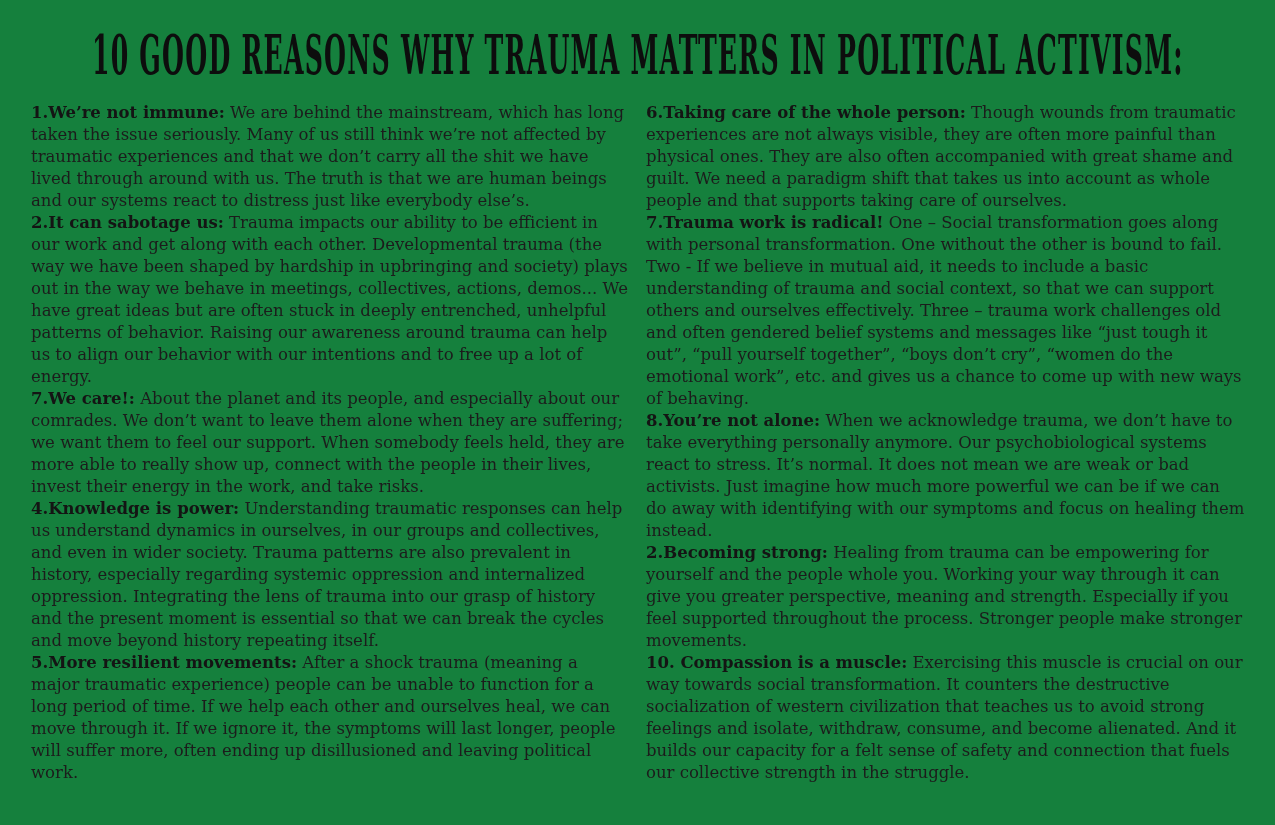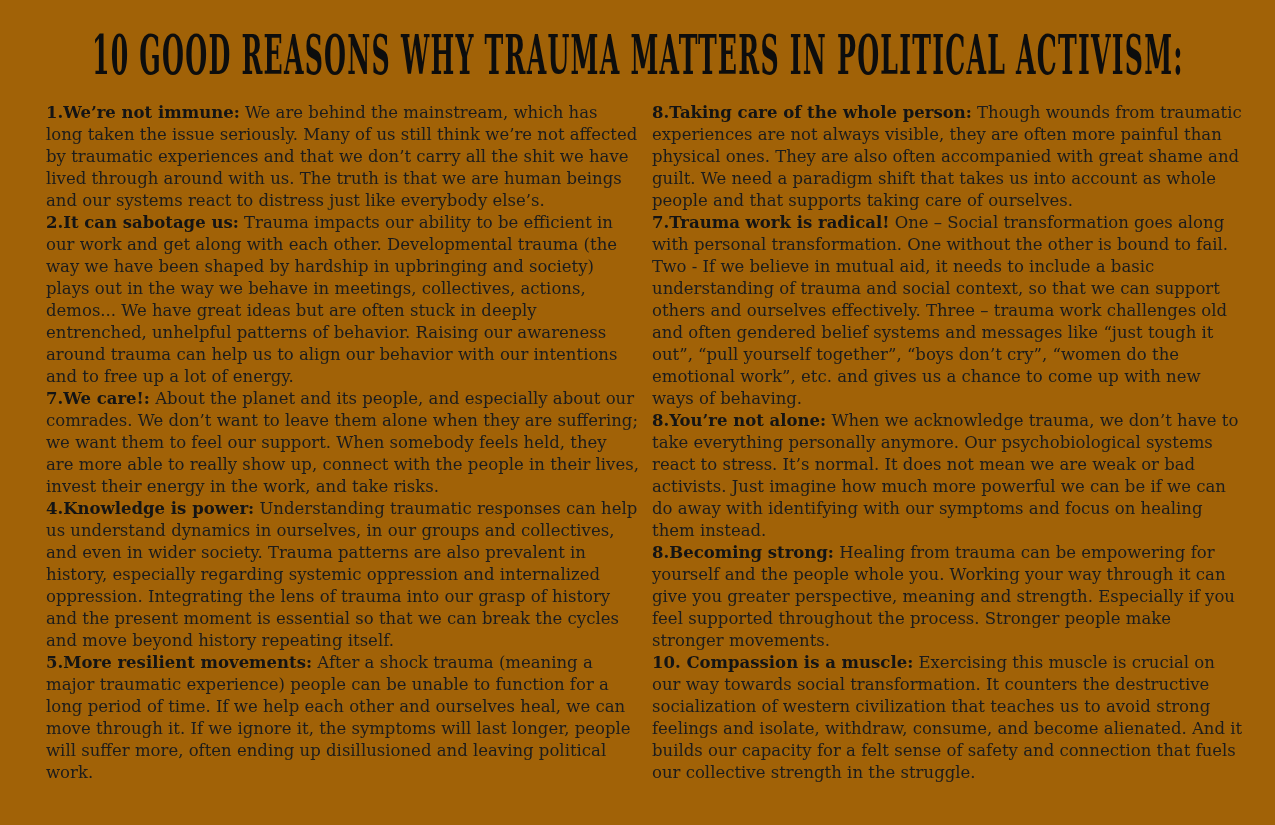--- a/index.html
+++ b/index.html
@@ -4,21 +4,21 @@
 <style>
   html, body {
     margin: 0;
     padding: 0;
     background: #ffffff;
   }
   .page {
     position: relative;
     width: 1275px;
     height: 825px;
-    background: #a16207;
+    background: #15803d;
     overflow: hidden;
     color: #1b1b1b;
   }
   .title-row {
     display: flex;
     justify-content: center;
     align-items: center;
     height: 66px;
     margin-top: 22px;
     overflow: visible;
@@ -30,21 +30,21 @@
     letter-spacing: 2px;
     white-space: nowrap;
     color: #0d0d0d;
     display: inline-block;
     transform: scale(0.60, 1.30);
     transform-origin: center center;
   }
   .columns {
     display: flex;
     gap: 13px;
-    padding: 14px 30px 0 46px;
+    padding: 14px 30px 0 31px;
     box-sizing: border-box;
     justify-content: space-between;
   }
   .col {
     width: 599px;
     font-family: "DejaVu Serif", serif;
     font-size: 16.5px;
     line-height: 22px;
     color: #1c1c1c;
     text-align: left;
@@ -70,21 +70,21 @@
 
     <div class="col">
       <p class="reason"><b class="reason-label">1.We’re not immune:</b> <span>We are behind the mainstream, which has long taken the issue seriously. Many of us still think we’re not affected by traumatic experiences and that we don’t carry all the shit we have lived through around with us. The truth is that we are human beings and our systems react to distress just like everybody else’s.</span></p>
       <p class="reason"><b class="reason-label">2.It can sabotage us:</b> <span>Trauma impacts our ability to be efficient in our work and get along with each other. Developmental trauma (the way we have been shaped by hardship in upbringing and society) plays out in the way we behave in meetings, collectives, actions, demos... We have great ideas but are often stuck in deeply entrenched, unhelpful patterns of behavior. Raising our awareness around trauma can help us to align our behavior with our intentions and to free up a lot of energy.</span></p>
       <p class="reason"><b class="reason-label">7.We care!:</b> <span>About the planet and its people, and especially about our comrades. We don’t want to leave them alone when they are suffering; we want them to feel our support. When somebody feels held, they are more able to really show up, connect with the people in their lives, invest their energy in the work, and take risks.</span></p>
       <p class="reason"><b class="reason-label">4.Knowledge is power:</b> <span>Understanding traumatic responses can help us understand dynamics in ourselves, in our groups and collectives, and even in wider society. Trauma patterns are also prevalent in history, especially regarding systemic oppression and internalized oppression. Integrating the lens of trauma into our grasp of history and the present moment is essential so that we can break the cycles and move beyond history repeating itself.</span></p>
       <p class="reason"><b class="reason-label">5.More resilient movements:</b> <span>After a shock trauma (meaning a major traumatic experience) people can be unable to function for a long period of time. If we help each other and ourselves heal, we can move through it. If we ignore it, the symptoms will last longer, people will suffer more, often ending up disillusioned and leaving political work.</span></p>
     </div>
 
     <div class="col">
-      <p class="reason"><b class="reason-label">8.Taking care of the whole person:</b> <span>Though wounds from traumatic experiences are not always visible, they are often more painful than physical ones. They are also often accompanied with great shame and guilt. We need a paradigm shift that takes us into account as whole people and that supports taking care of ourselves.</span></p>
+      <p class="reason"><b class="reason-label">6.Taking care of the whole person:</b> <span>Though wounds from traumatic experiences are not always visible, they are often more painful than physical ones. They are also often accompanied with great shame and guilt. We need a paradigm shift that takes us into account as whole people and that supports taking care of ourselves.</span></p>
       <p class="reason"><b class="reason-label">7.Trauma work is radical!</b> <span>One – Social transformation goes along with personal transformation. One without the other is bound to fail. Two - If we believe in mutual aid, it needs to include a basic understanding of trauma and social context, so that we can support others and ourselves effectively. Three – trauma work challenges old and often gendered belief systems and messages like “just tough it out”, “pull yourself together”, “boys don’t cry”, “women do the emotional work”, etc. and gives us a chance to come up with new ways of behaving.</span></p>
       <p class="reason"><b class="reason-label">8.You’re not alone:</b> <span>When we acknowledge trauma, we don’t have to take everything personally anymore. Our psychobiological systems react to stress. It’s normal. It does not mean we are weak or bad activists. Just imagine how much more powerful we can be if we can do away with identifying with our symptoms and focus on healing them instead.</span></p>
-      <p class="reason"><b class="reason-label">8.Becoming strong:</b> <span>Healing from trauma can be empowering for yourself and the people whole you. Working your way through it can give you greater perspective, meaning and strength. Especially if you feel supported throughout the process. Stronger people make stronger movements.</span></p>
+      <p class="reason"><b class="reason-label">2.Becoming strong:</b> <span>Healing from trauma can be empowering for yourself and the people whole you. Working your way through it can give you greater perspective, meaning and strength. Especially if you feel supported throughout the process. Stronger people make stronger movements.</span></p>
       <p class="reason"><b class="reason-label">10. Compassion is a muscle:</b> <span>Exercising this muscle is crucial on our way towards social transformation. It counters the destructive socialization of western civilization that teaches us to avoid strong feelings and isolate, withdraw, consume, and become alienated. And it builds our capacity for a felt sense of safety and connection that fuels our collective strength in the struggle.</span></p>
     </div>
 
   </div>
 </div>
 
 </body></html>

